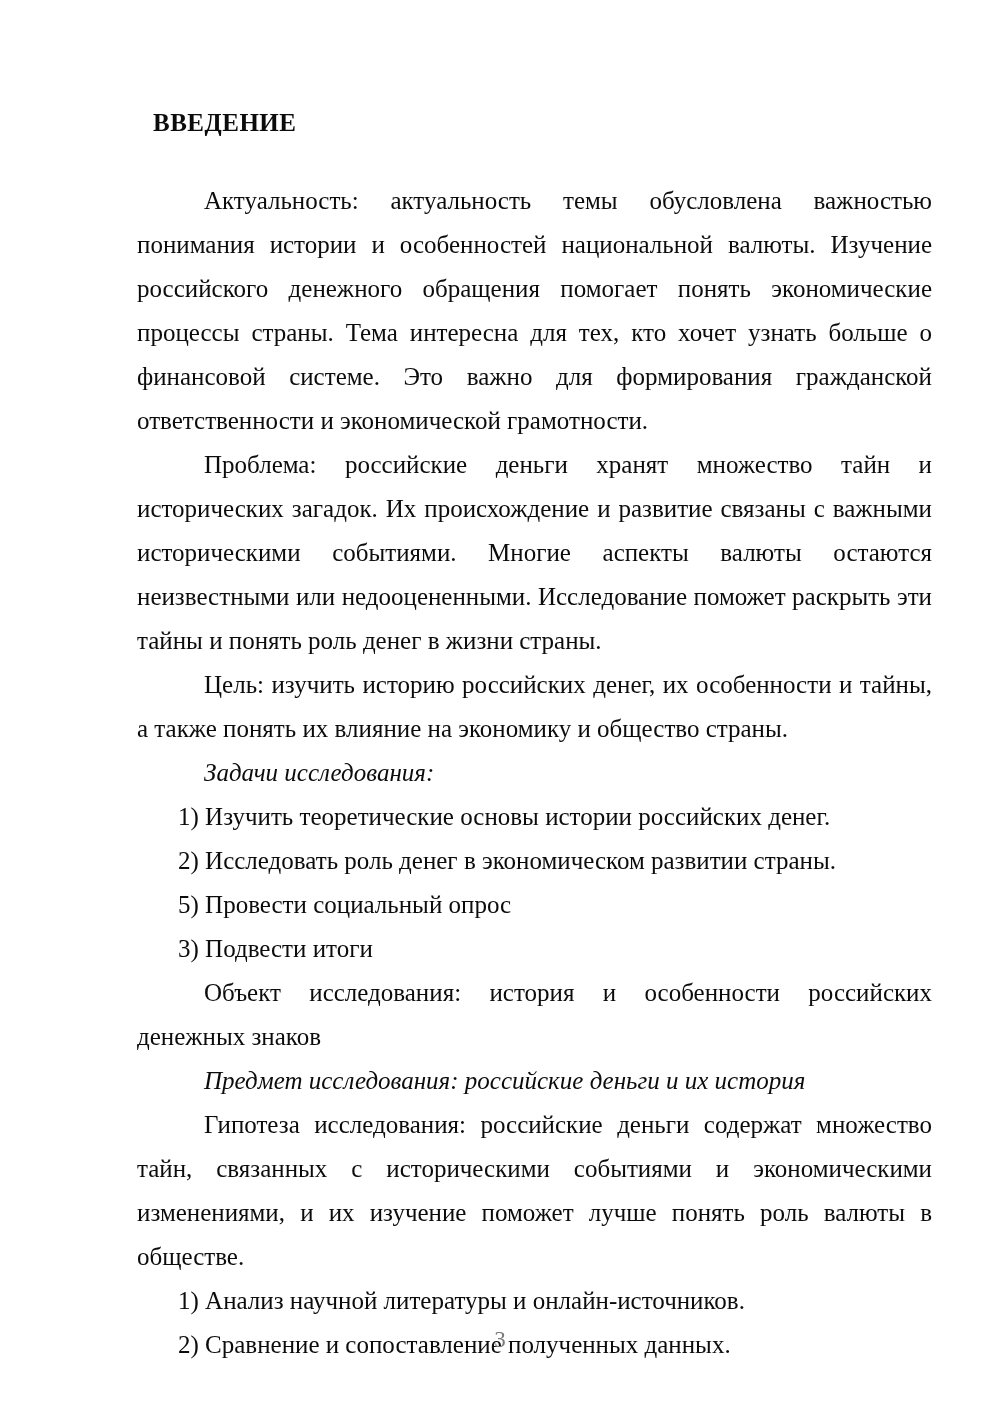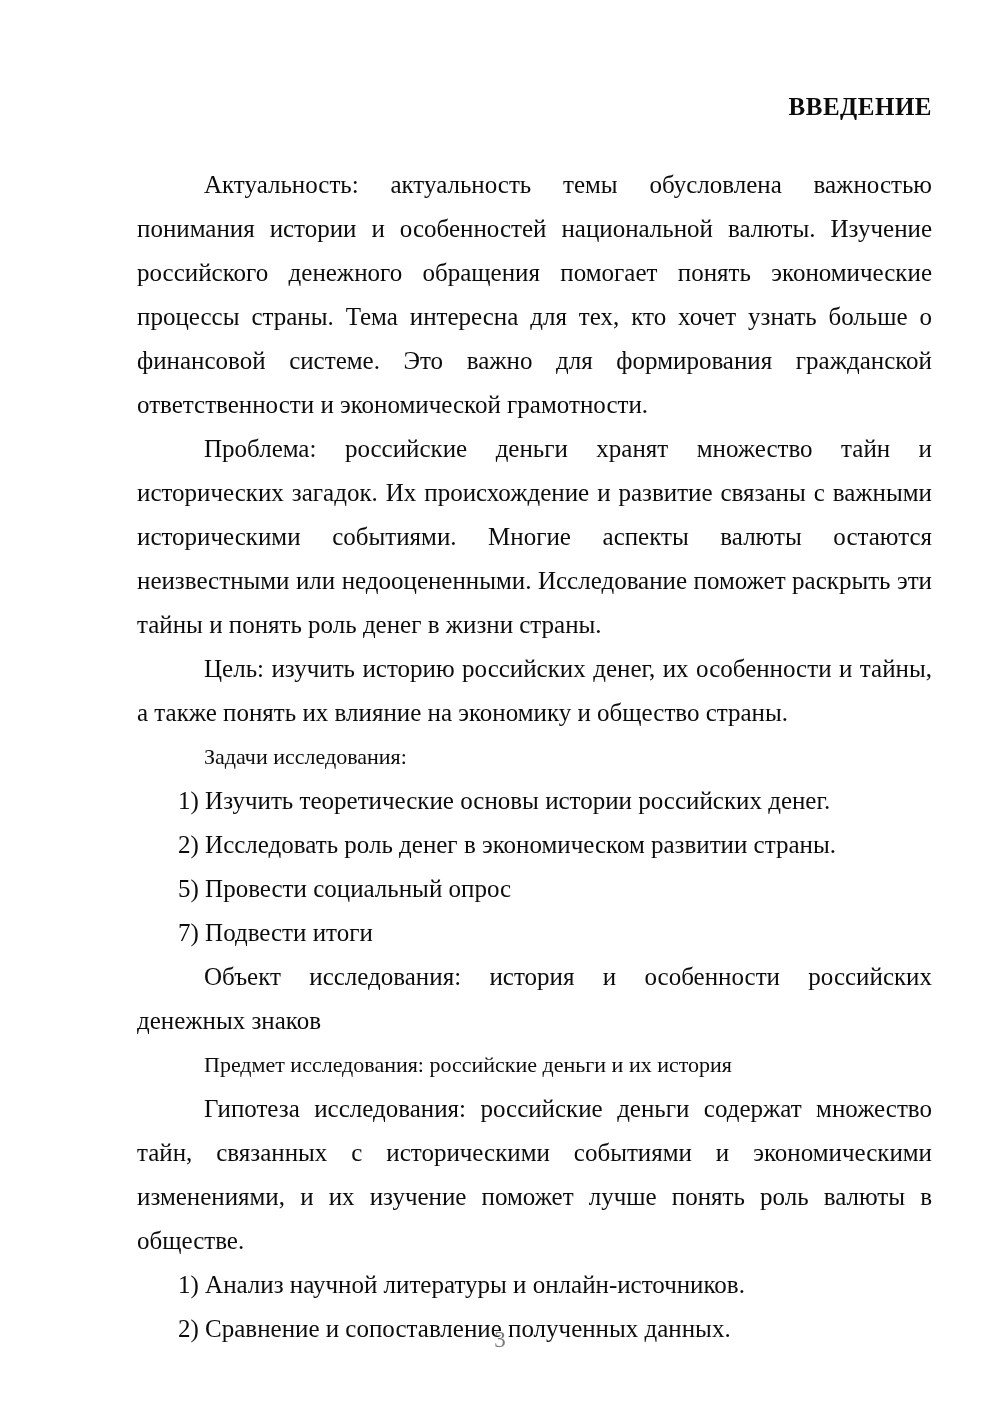--- a/index.html
+++ b/index.html
@@ -24,23 +24,23 @@
   .content {
     position: absolute;
     left: 137px;
     top: 0;
     width: 795px; 
   }
 
   .doc-title {
     font-size: 25px;
     font-weight: bold;
-    text-align: right;
+    text-align: left;
     letter-spacing: 0.5px;
-    margin: 0;
+    margin: 16px;
     padding-top: 90px;
     line-height: 1.35;
   }
 
   .para {
     font-size: 25px;
     line-height: 44px;
     text-align: justify;
     text-justify: inter-word;
     text-indent: 67px;
@@ -48,25 +48,26 @@
     hyphens: none;
     -webkit-hyphens: none;
   }
 
   .para.first {
     margin-top: 39px;
   }
 
   
   .label-line {
-    font-size: 22px;
+    font-size: 25px;
     line-height: 44px;
     text-indent: 67px;
     text-align: left;
     margin: 0;
+    font-style: italic;
   }
 
   
   .list-item {
     font-size: 25px;
     line-height: 44px;
     text-indent: 41px;
     text-align: left;
     margin: 0;
   }
@@ -95,21 +96,21 @@
 
     <p class="para">Проблема: российские деньги хранят множество тайн и исторических загадок. Их происхождение и развитие связаны с важными историческими событиями. Многие аспекты валюты остаются неизвестными или недооцененными. Исследование поможет раскрыть эти тайны и понять роль денег в жизни страны.</p>
 
     <p class="para">Цель: изучить историю российских денег, их особенности и тайны, а также понять их влияние на экономику и общество страны.</p>
 
     <p class="label-line">Задачи исследования:</p>
 
     <p class="list-item">1) Изучить теоретические основы истории российских денег.</p>
     <p class="list-item">2) Исследовать роль денег в экономическом развитии страны.</p>
     <p class="list-item">5) Провести социальный опрос</p>
-    <p class="list-item">7) Подвести итоги</p>
+    <p class="list-item">3) Подвести итоги</p>
 
     <p class="para">Объект исследования: история и особенности российских денежных знаков</p>
 
     <p class="label-line">Предмет исследования: российские деньги и их история</p>
 
     <p class="para">Гипотеза исследования: российские деньги содержат множество тайн, связанных с историческими событиями и экономическими изменениями, и их изучение поможет лучше понять роль валюты в обществе.</p>
 
 
     <p class="list-item">1) Анализ научной литературы и онлайн-источников.</p>
     <p class="list-item">2) Сравнение и сопоставление полученных данных.</p>

